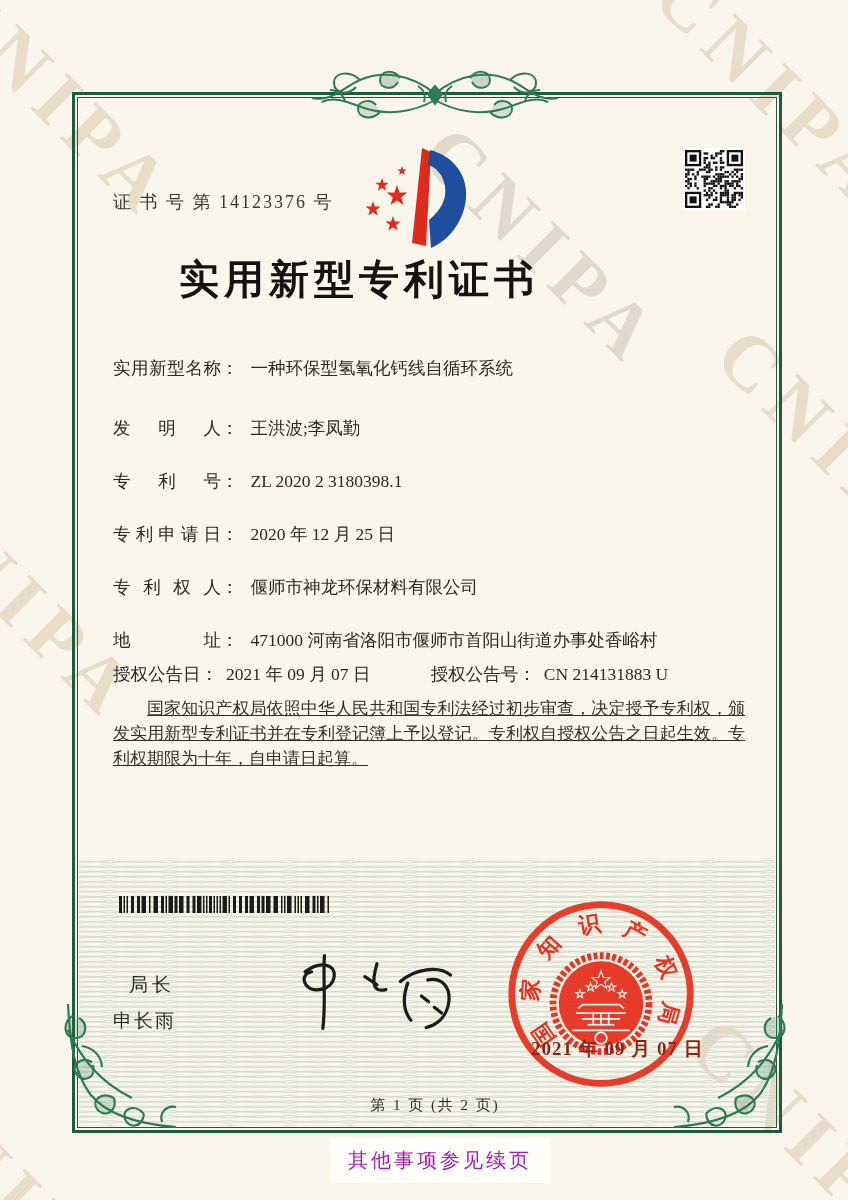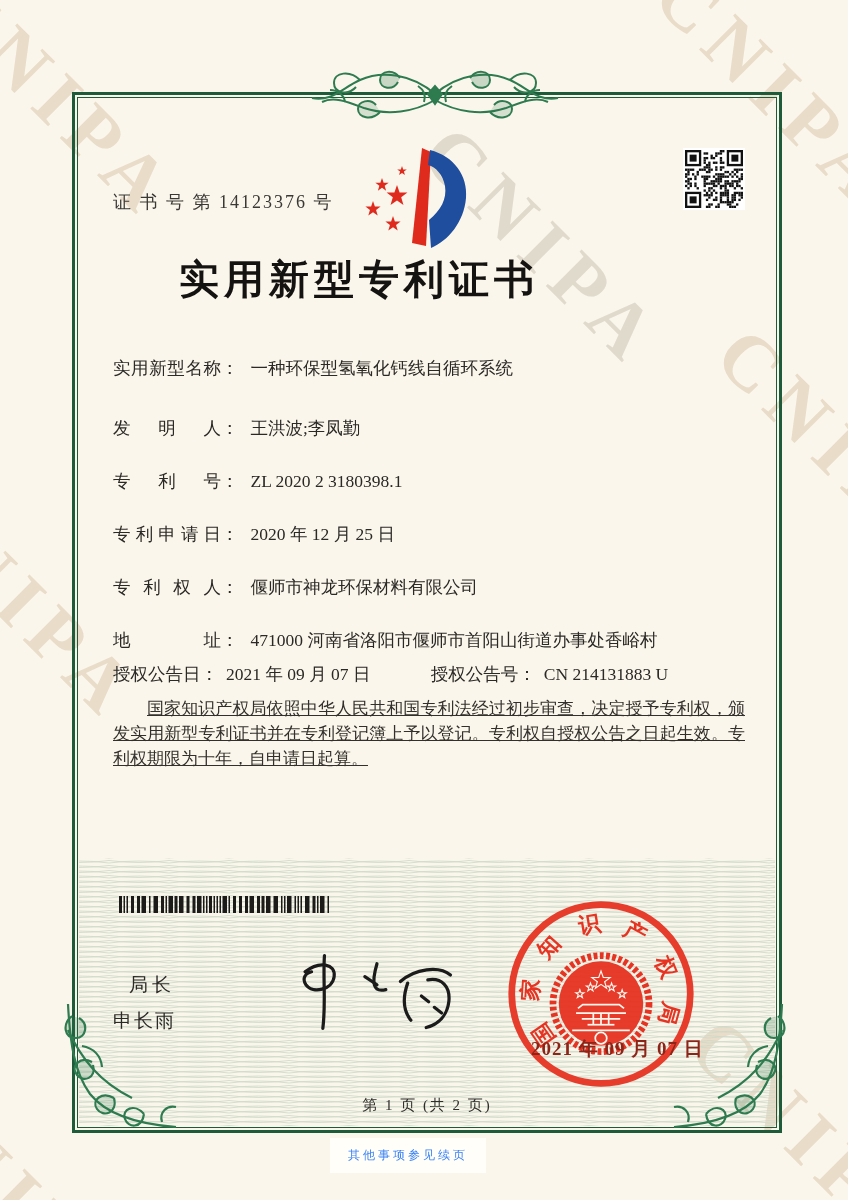--- a/index.html
+++ b/index.html
@@ -72,27 +72,27 @@
   .barcode { position:absolute; left:119px; top:896px; z-index:2; }
   .sig-title { position:absolute; left:113px; top:972px;  z-index:2; font-size:19px; letter-spacing:4px; font-family:"Liberation Sans","DejaVu Sans",sans-serif;margin-left:16px; }
   .sig-name  { position:absolute; left:113px; top:1008px; z-index:2; font-size:19px; letter-spacing:2px; font-family:Liberation Mono, monospace; }
   .signature { position:absolute; left:255px; top:942px; z-index:2; }
   .seal { position:absolute; left:505px; top:898px; z-index:3; }
   .seal-date {
     position:absolute; left:531px; top:1036px; width:180px; z-index:4;
     font-size:19px; font-weight:bold; color:#8d2418; letter-spacing:1px; white-space:nowrap;
   }
   .page-info {
-    position:absolute; left:72px; width:710px; top:1096px; z-index:2;
+    position:absolute; left:80px; width:710px; top:1096px; z-index:2;
     text-align:center; font-size:15px; color:#2f2d2a; letter-spacing:2px;
   }
   .note-box {
     position:absolute; left:330px; top:1138px; z-index:2;
     background:#fffef9; padding:9px 18px;
-    font-size:12px; letter-spacing:3px; color:#3b82f6;
+    font-size:20px; letter-spacing:3px; color:#a21caf;
   }
 </style>
 </head>
 <body>
 
 <span class="watermark wm1">CNIPA</span>
 <span class="watermark wm2">CNIPA</span>
 <span class="watermark wm3">CNIPA</span>
 <span class="watermark wm4">CNIPA</span>
 <span class="watermark wm5">CNIPA</span>

